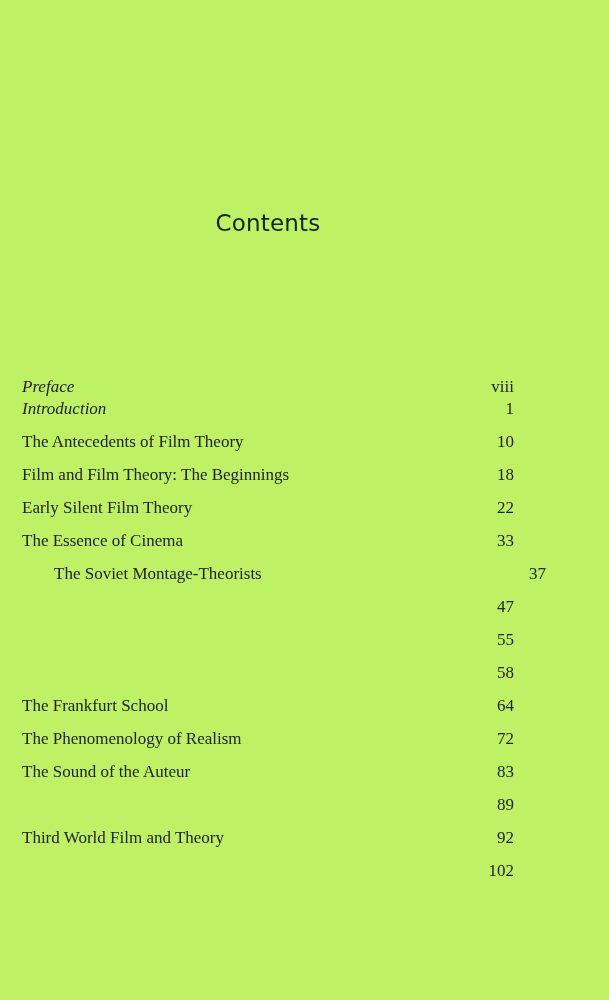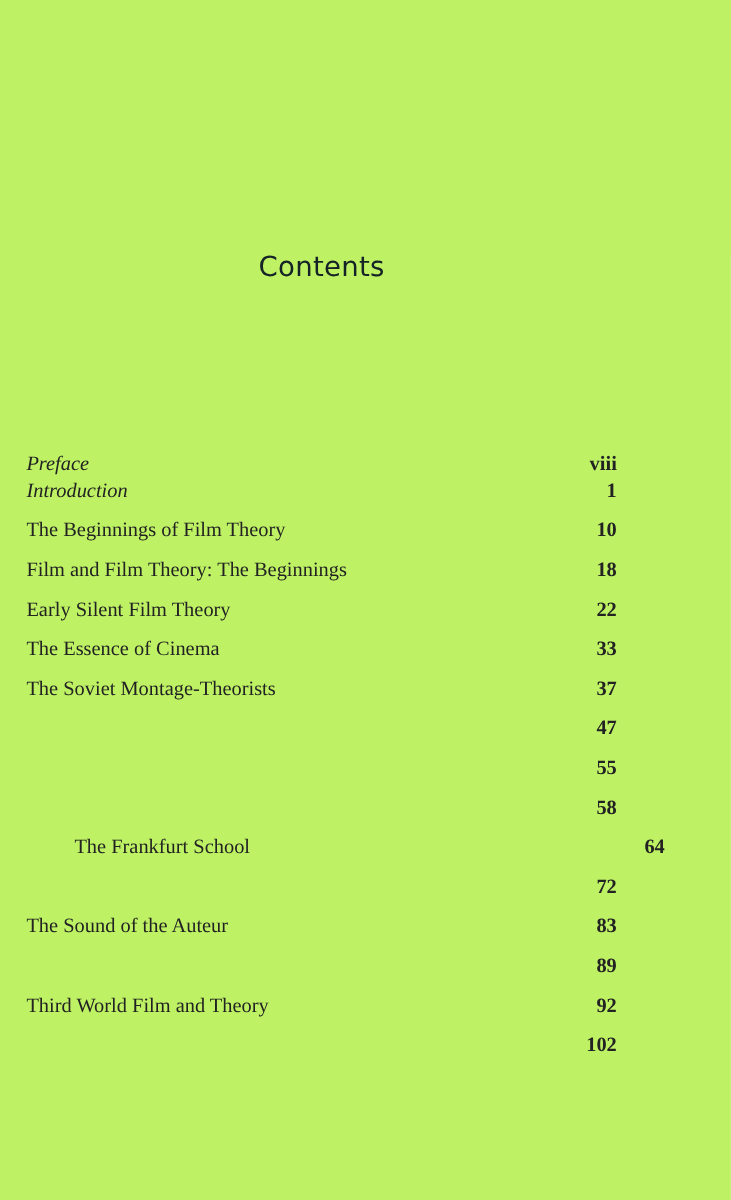--- a/index.html
+++ b/index.html
@@ -51,21 +51,20 @@
     .row .label {
       position: absolute;
       left: 0;
       white-space: nowrap;
     }
     .row .page-num {
       position: absolute;
       right: 0;
       text-align: right;
       white-space: nowrap;
-      font-weight: bold;
     }
     .row.front .label {
       font-style: italic;
     }
   </style>
 </head>
 <body>
 
 <div class="page">
   <div class="title">Contents</div>
@@ -74,53 +73,54 @@
     <div class="row front" style="top:376px;">
       <span class="label">Preface</span>
       <span class="page-num">viii</span>
     </div>
     <div class="row front" style="top:398px;">
       <span class="label">Introduction</span>
       <span class="page-num">1</span>
     </div>
 
     <div class="row" style="top:431px;">
-      <span class="label">The Beginnings of Film Theory</span>
+      <span class="label">The Antecedents of Film Theory</span>
       <span class="page-num">10</span>
     </div>
     <div class="row" style="top:464px;">
       <span class="label">Film and Film Theory: The Beginnings</span>
       <span class="page-num">18</span>
     </div>
     <div class="row" style="top:497px;">
       <span class="label">Early Silent Film Theory</span>
       <span class="page-num">22</span>
     </div>
     <div class="row" style="top:530px;">
       <span class="label">The Essence of Cinema</span>
       <span class="page-num">33</span>
     </div>
-    <div class="row" style="top:563px;">
+    <div class="row" style="top:563px;margin-left:32px;">
       <span class="label">The Soviet Montage-Theorists</span>
       <span class="page-num">37</span>
     </div>
     <div class="row" style="top:596px;">
       <span class="page-num">47</span>
     </div>
     <div class="row" style="top:629px;">
       <span class="page-num">55</span>
     </div>
     <div class="row" style="top:662px;">
       <span class="page-num">58</span>
     </div>
-    <div class="row" style="top:695px;margin-left:40px;">
+    <div class="row" style="top:695px;">
       <span class="label">The Frankfurt School</span>
       <span class="page-num">64</span>
     </div>
     <div class="row" style="top:728px;">
+      <span class="label">The Phenomenology of Realism</span>
       <span class="page-num">72</span>
     </div>
     <div class="row" style="top:761px;">
       <span class="label">The Sound of the Auteur</span>
       <span class="page-num">83</span>
     </div>
     <div class="row" style="top:794px;">
       <span class="page-num">89</span>
     </div>
     <div class="row" style="top:827px;">

